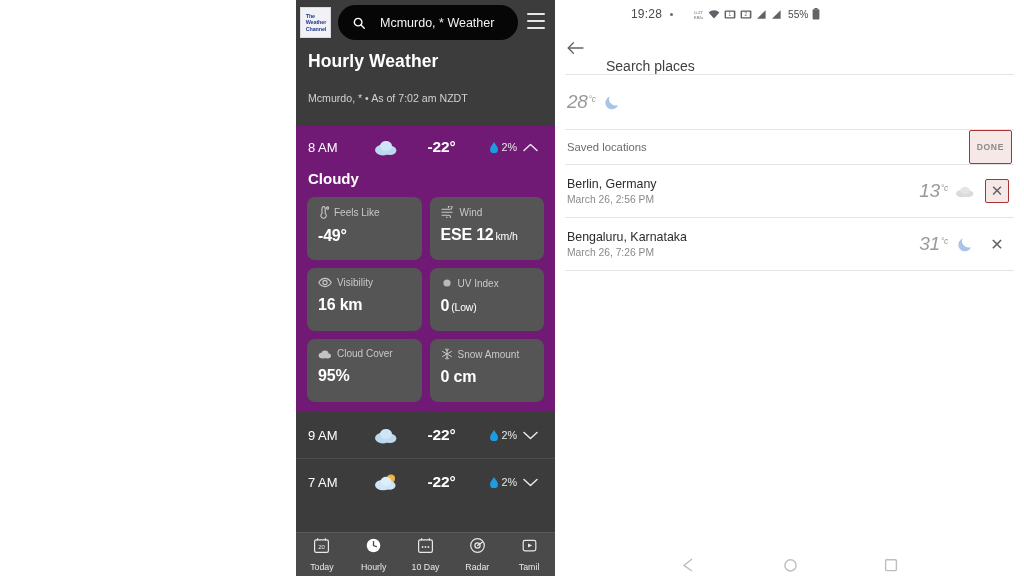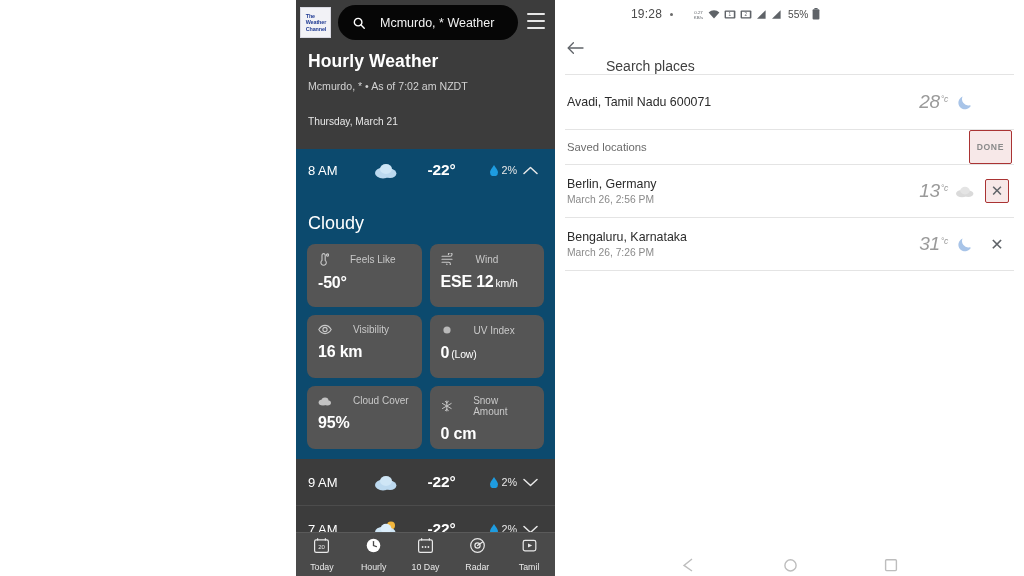--- a/index.html
+++ b/index.html
@@ -41,48 +41,48 @@
     margin-left: 14px; font-size: 12.5px; color:#f3f3f3; font-weight: 400;
     white-space: nowrap;
   }
   .hamburger {
     position:absolute; right: 10px; top: 13px; width: 18px; height: 16px;
     display:flex; flex-direction: column; justify-content: space-between;
   }
   .hamburger span { display:block; height:1.6px; background:#e6e6e6; border-radius:1px;}
 
   .page-title { font-size: 17.5px; font-weight: 700; margin: 6px 0 0 12px; color:#fff; letter-spacing:.1px;}
-  .page-sub { font-size: 10.6px; color:#d2d2d2; margin: 8px 0 0 12px; }
+  .page-sub { font-size: 10.6px; color:#d2d2d2; margin: 20px 0 0 12px; }
   .day-label { font-size: 10.2px; color:#e8e8e8; margin: 24px 0 0 12px; font-weight:500;}
 
   .hr-line { height:1px; background:#4c4c4c; margin:0; }
 
   
-  .hour-expanded { background:#0c4a6e; padding-bottom: 10px; margin-top: 12px; }
+  .hour-expanded { background:#701a75; padding-bottom: 10px; margin-top: 12px; }
   .hour-row {
     height: 42px; display:flex; align-items:center; padding: 0 12px;
     position: relative;
   }
   .hour-time { font-size: 13px; font-weight:400; color:#fff; width: 58px; flex:none;}
   .hour-icon { width: 40px; flex:none; display:flex; align-items:center; justify-content:center;}
   .hour-temp { font-size: 15.5px; font-weight: 700; flex:1; text-align:center; color:#fff; letter-spacing:-.2px;}
   .hour-precip { display:flex; align-items:center; gap:3px; width:40px; flex:none; justify-content:flex-end;}
   .hour-precip .pct { font-size: 10.8px; color:#e8e8e8;}
   .hour-chev { width: 26px; flex:none; display:flex; align-items:center; justify-content:center;}
 
-  .cond-name { font-size: 18px; font-weight:400; padding: 2px 0 10px 12px; color:#fff;margin-top:20px;}
+  .cond-name { font-size: 15px; font-weight:700; padding: 2px 0 10px 12px; color:#fff;}
 
   .metrics { padding: 0 11px; display:flex; flex-wrap: wrap; gap: 8px 8px; }
   .metric {
     width: calc(50% - 4px); height: 63px;
     background: #555555; border-radius: 8px;
     padding: 9px 11px 0 11px;
   }
   .metric-head { display:flex; align-items:center; gap:5px; }
-  .metric-label { font-size: 10px; color:#c9c9c9;margin-left:16px; }
+  .metric-label { font-size: 10px; color:#c9c9c9; }
   .metric-val { margin-top: 8px; font-size: 16px; font-weight:700; color:#ffffff; letter-spacing:-.2px;}
   .metric-val .unit { font-size: 10.5px; font-weight: 400; margin-left:2px;}
 
   .hour-plain { background:#3c3c3c; }
 
   
   #bottom-nav {
     position:absolute; left:0; bottom:0; width:259px; height:44px;
     background:#4a4a4a; border-top:1px solid #5a5a5a;
     display:flex; align-items:center;
@@ -166,21 +166,20 @@
 
       <div class="hamburger">
         <span></span>
           <span></span>
           <span></span>
       </div>
     </div>
 
     <div class="page-title">Hourly Weather</div>
     <div class="page-sub">Mcmurdo, * • As of 7:02 am NZDT</div>
-    <div class="day-label">Thursday, March 21</div>
 
     <div style="height:10px"></div>
 
     <div class="hour-expanded">
       <div class="hour-row">
         <div class="hour-time">8 AM</div>
         <div class="hour-icon">
           <svg width="26" height="18" viewBox="0 0 26 18">
               <ellipse cx="10" cy="12" rx="8" ry="5.4" fill="#bcd9ef"></ellipse>
               <ellipse cx="17" cy="12.4" rx="6.4" ry="4.6" fill="#bcd9ef"></ellipse>
@@ -206,21 +205,21 @@
       <div class="metrics">
 
         <div class="metric">
           <div class="metric-head">
             <svg width="11" height="13" viewBox="0 0 11 13" fill="none" stroke="#c9c9c9" stroke-width="1.1">
               <path d="M4 2.2a1.6 1.6 0 0 1 3.2 0v5.2a2.7 2.7 0 1 1-3.2 0z"></path>
                 <circle cx="9.6" cy="2" r="1.1"></circle>
             </svg>
             <span class="metric-label">Feels Like</span>
           </div>
-          <div class="metric-val"><span>-50°</span><span class="unit"></span></div>
+          <div class="metric-val"><span>-49°</span><span class="unit"></span></div>
         </div>
 
         <div class="metric">
           <div class="metric-head">
             <svg width="14" height="12" viewBox="0 0 14 12" fill="none" stroke="#c9c9c9" stroke-width="1.1" stroke-linecap="round">
               <path d="M1 3.2h8.2a1.8 1.8 0 1 0-1.8-1.8"></path>
                 <path d="M1 6.2h10"></path>
                 <path d="M1 9.2h6.6a1.8 1.8 0 1 1-1.8 1.8"></path>
             </svg>
             <span class="metric-label">Wind</span>
@@ -419,23 +418,20 @@
       <svg width="17" height="14" viewBox="0 0 17 14" fill="none" stroke="#5f6368" stroke-width="1.3" stroke-linecap="round" stroke-linejoin="round">
         <line x1="16" y1="7" x2="1.4" y2="7"></line>
           <polyline points="6.4,1.8 1.2,7 6.4,12.2"></polyline>
       </svg>
       <span class="sb-label">Search places</span>
     </div>
 
     <div class="list-divider" style="margin-top:6px"></div>
 
     <div class="loc-row" style="height:54px">
-      <div class="loc-texts">
-        <span class="loc-name">Avadi, Tamil Nadu 600071</span>
-      </div>
       <div class="loc-temp">
         <span>28</span>
           <sup>°c</sup>
       </div>
       <div class="loc-ico">
         <svg width="17" height="17" viewBox="0 0 17 17">
             <path d="M12.6 11.2A6.2 6.2 0 0 1 5.6 2.6a6.6 6.6 0 1 0 8.3 9.1 6.2 6.2 0 0 1-1.3-.5z" fill="#a8c4e8"></path>
           </svg>
       </div>
       <div class="loc-x" style="visibility:hidden">✕</div>

